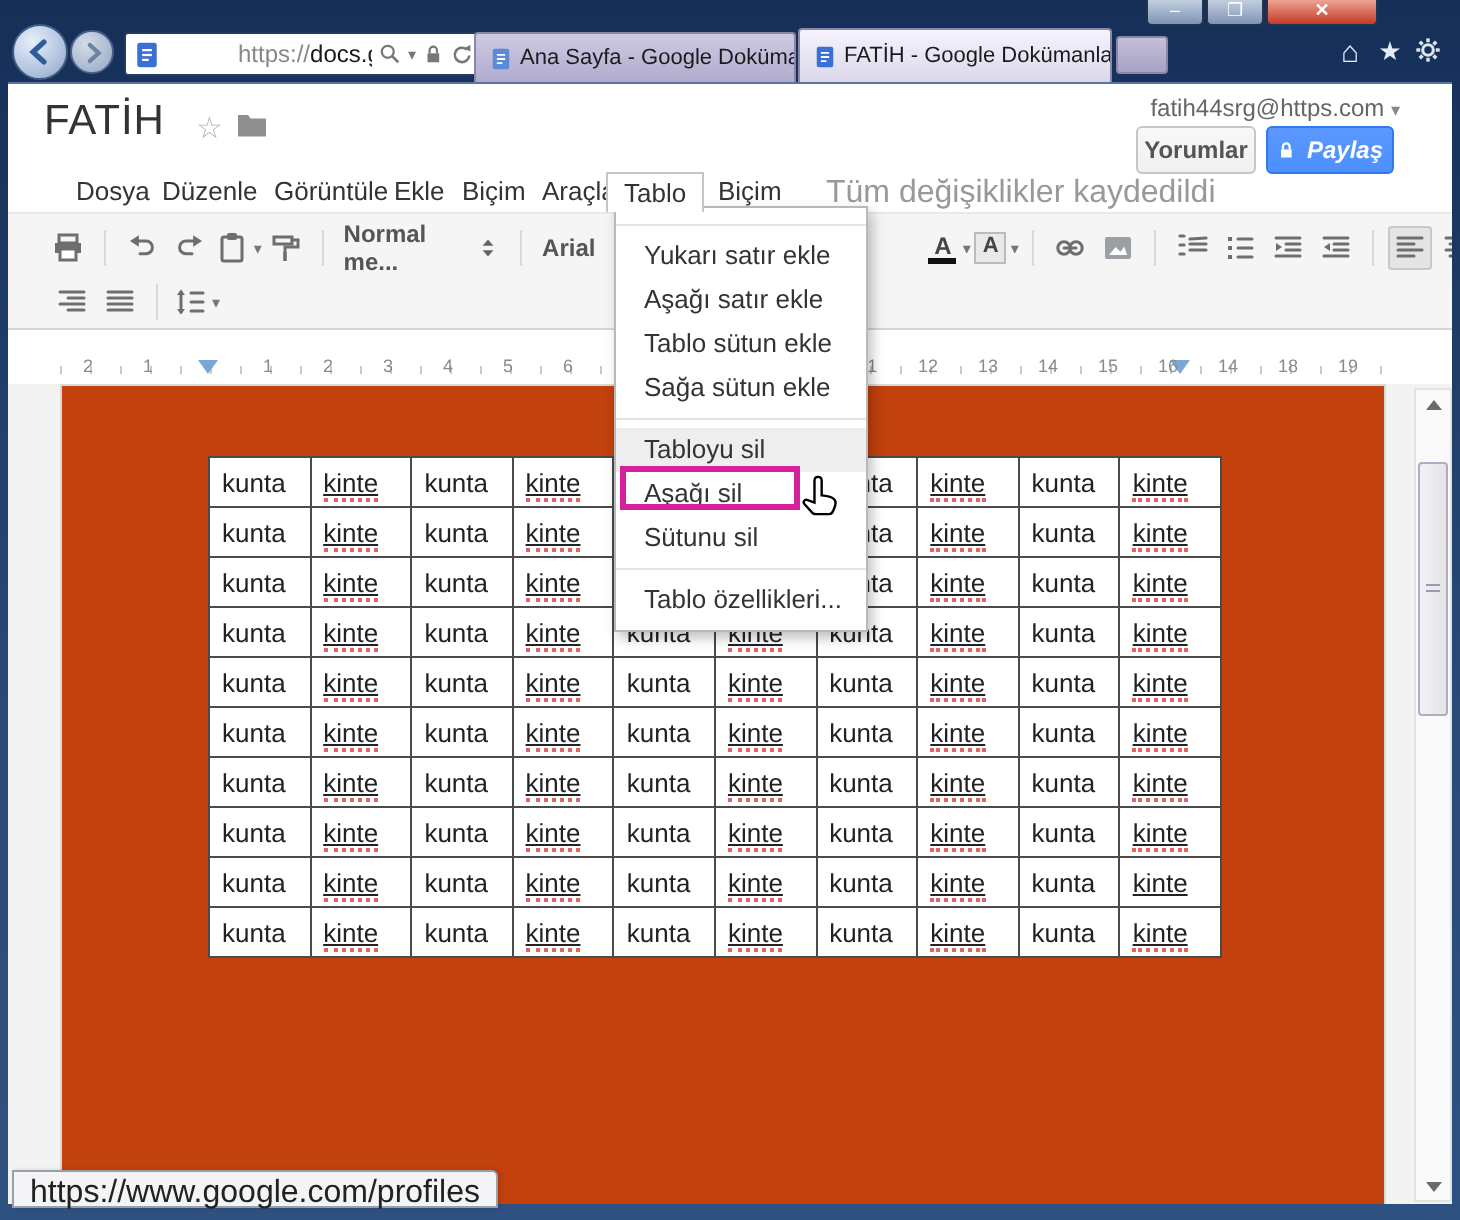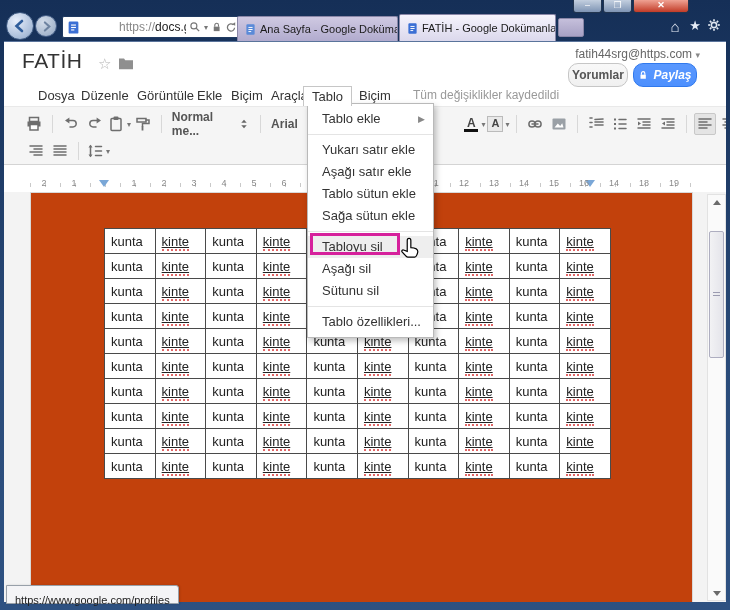--- a/index.html
+++ b/index.html
@@ -39,31 +39,31 @@
 
   
   #content { position:absolute; left:4px; top:41px; width:722px; height:561px; background:#fff;
     border-top:1px solid #5a749b; overflow:hidden; }
 
   #doc-title { position:absolute; left:18px; top:7px; font-size:21px; color:#333; letter-spacing:.5px; }
   #title-star { position:absolute; left:94px; top:13px; color:#b5b5b5; font-size:15px; }
   #title-folder { position:absolute; left:114px; top:14px; }
   #account { position:absolute; right:26px; top:5px; font-size:12px; color:#666; }
   #account .car { font-size:9px; color:#888; }
-  .btn { position:absolute; height:24px; border-radius:10px; font-size:12px; font-weight:bold;
+  .btn { position:absolute; height:24px; border-radius:3px; font-size:12px; font-weight:bold;
     display:flex; align-items:center; justify-content:center; }
   #comments-btn { left:564px; top:21px; width:60px; background:linear-gradient(#f8f8f8,#f0f0f0);
     border:1px solid #c6c6c6; color:#555; }
   #share-btn { left:629px; top:21px; width:64px; background:linear-gradient(#5a98fe,#4d90fe);
     border:1px solid #3079ed; color:#fff; gap:5px;font-style:italic; }
 
   #menubar { position:absolute; left:0; top:44px; width:722px; height:20px; }
   .mbar-item { position:absolute; top:0; height:20px; line-height:20px; font-size:13px; color:#333; padding:0 8px; }
   .mbar-item.open { background:#fff; border:1px solid #c6c6c6; border-bottom:none; z-index:51; }
-  #save-status { position:absolute; left:409px; top:2px; font-size:12px; color:#999; }
+  #save-status { position:absolute; left:409px; top:2px; font-size:16px; color:#999; }
 
   #toolbar { position:absolute; left:0; top:64px; width:722px; height:59px; background:#f5f5f5;
     border-top:1px solid #e9e9e9; border-bottom:1px solid #d4d4d4; }
   .trow { position:absolute; left:18px; display:flex; align-items:center; height:24px; }
   #trow1 { top:5px; } #trow2 { top:32px; left:20px; }
   .tbtn { display:flex; align-items:center; justify-content:center; height:22px; min-width:22px;
     border-radius:2px; margin:0 1px; }
   .tbtn.pressed { background:#e4e4e4; border:1px solid #c8c8c8; }
   .tsep { width:1px; height:18px; background:#d8d8d8; margin:0 6px; }
   .tsp { width:166px; }
@@ -108,22 +108,22 @@
   .mi .lbl { flex:1; }
   .mi .sub { color:#888; font-size:9px; padding-right:8px; }
   .mi.hover { background:#eee; }
   .msep { height:1px; background:#e4e4e4; margin:4px 0; }
 
   #annotation { position:absolute; left:310px; top:233px; width:90px; height:22px;
     border:3px solid #d6219c; z-index:60; }
   #cursor { position:absolute; left:399px; top:237px; z-index:70; }
 
   #status-tip { position:absolute; left:6px; top:585px; height:19px; background:#f4f4f6;
-    border:1px solid #98a0a9; border-radius:0 3px 0 0; font-size:11px; color:#222;
-    padding:8px 8px; z-index:40; box-shadow:1px 0 2px rgba(0,0,0,.15); }
+    border:1px solid #98a0a9; border-radius:0 3px 0 0; font-size:16px; color:#222;
+    padding:2px 8px; z-index:40; box-shadow:1px 0 2px rgba(0,0,0,.15); }
 </style>
 </head>
 <body>
 
 <div id="screen">
 
   <div class="winbtn min">–</div>
   <div class="winbtn max">❐</div>
   <div class="winbtn close">✕</div>
 
@@ -605,24 +605,20 @@
           </div>
         <div id="sthumb"></div>
         <div class="sarrow" style="bottom:0;">
             <div class="tri-dn"></div>
           </div>
       </div>
     </div>
   </div>
 
   <div id="tablemenu">
-      <div class="mi">
-        <span class="lbl">Tablo ekle</span>
-        <span class="sub">▶</span>
-      </div>
       <div class="msep"></div>
       <div class="mi">
         <span class="lbl">Yukarı satır ekle</span>
       </div>
       <div class="mi">
         <span class="lbl">Aşağı satır ekle</span>
       </div>
       <div class="mi">
         <span class="lbl">Tablo sütun ekle</span>
       </div>

